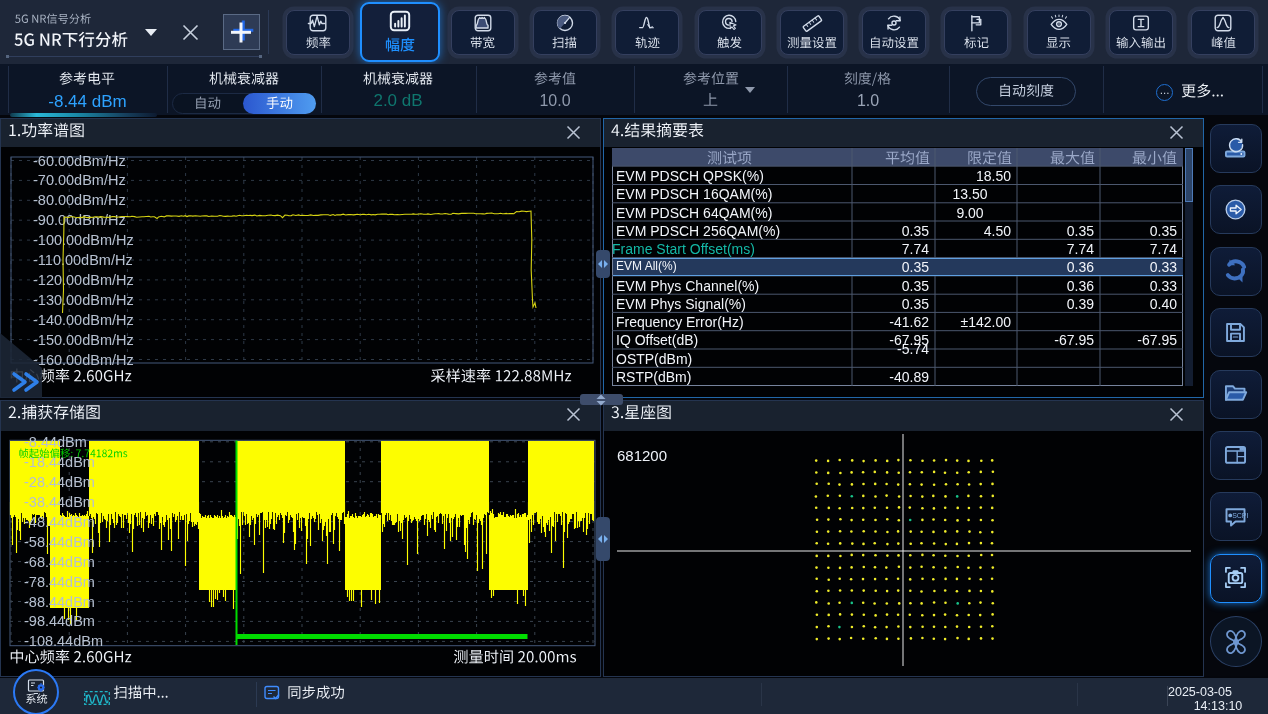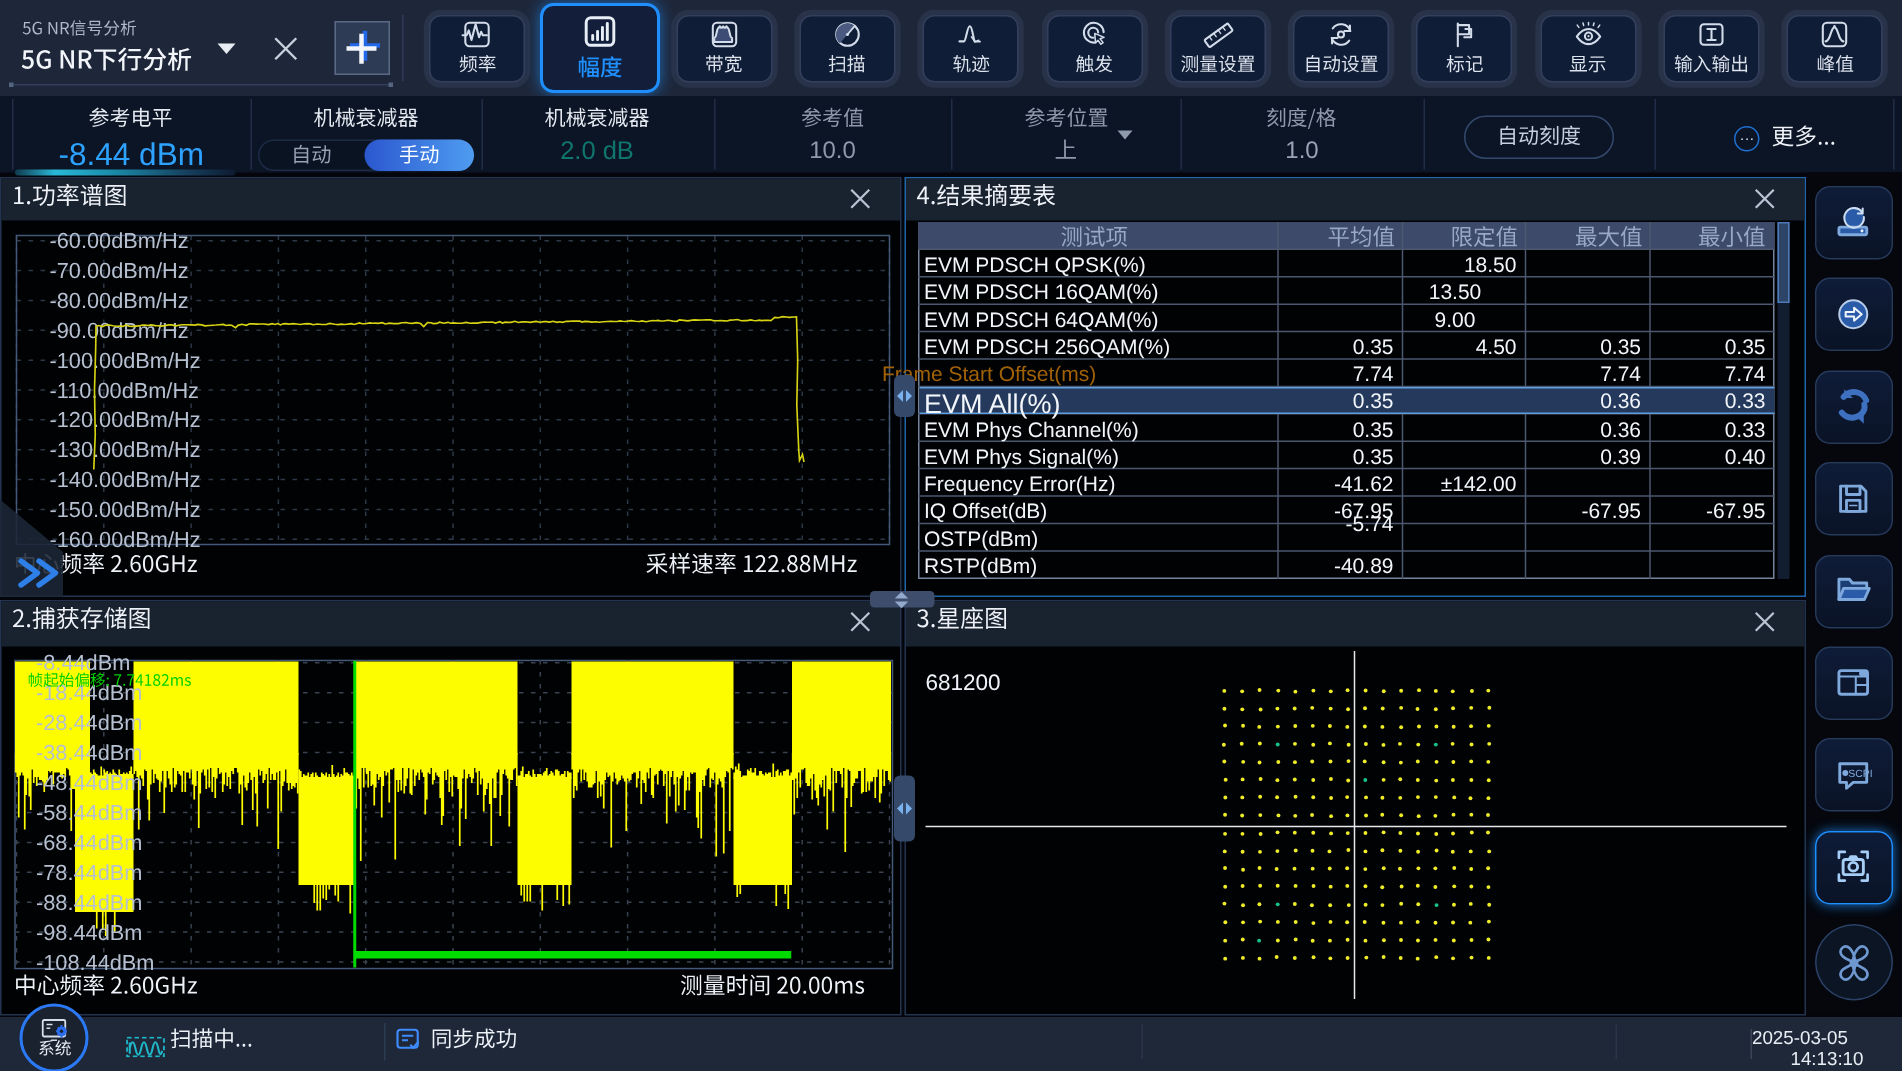--- a/index.html
+++ b/index.html
@@ -211,21 +211,21 @@
 <div class="abs" style="left:1103px;top:66px;width:1px;height:47px;background:#202d47"></div>
 <div class="abs" style="left:1262px;top:66px;width:1px;height:47px;background:#202d47"></div>
 <div style="position:absolute;left:58.5px;top:71.0px;line-height:0;"><svg width="56" height="18" viewBox="0 0 56.00 17.50" style="overflow:visible">
       <g fill="#e6ebf2" fill-opacity="1.0" transform="translate(0,12.32) scale(0.014000,-0.014000)">
         <path transform="translate(0,0)" d="M548 401C480 353 353 308 254 284C272 269 291 247 302 231C404 260 530 310 610 368ZM635 284C547 219 381 166 239 140C254 124 272 100 282 82C433 115 598 174 698 253ZM761 177C649 69 422 8 176 -17C191 -34 205 -62 213 -82C470 -50 703 18 829 144ZM179 591C202 599 233 602 404 611C390 578 374 547 356 517H53V450H307C237 365 145 299 39 253C56 239 85 209 96 194C216 254 322 338 401 450H606C681 345 801 250 915 199C926 218 950 246 966 261C867 298 761 370 691 450H950V517H443C460 548 476 581 489 615L769 628C795 605 817 583 833 564L895 609C840 670 728 754 637 810L579 771C617 746 659 717 699 686L312 672C375 710 439 757 499 808L431 845C359 775 260 710 228 693C200 676 177 665 157 663C165 643 175 607 179 591Z"></path>
         <path transform="translate(1000,0)" d="M836 794C764 703 675 619 575 544H490V658H708V722H490V840H416V722H159V658H416V544H70V478H482C345 388 194 313 40 259C52 242 68 209 75 192C165 227 254 268 341 315C318 260 290 199 266 155H712C697 63 681 18 659 3C648 -5 635 -6 610 -6C583 -6 502 -5 428 2C442 -18 452 -47 453 -68C527 -73 597 -73 631 -72C672 -70 695 -66 718 -46C750 -18 772 46 792 183C795 194 797 217 797 217H375L419 317H845V378H449C500 409 550 443 597 478H939V544H681C760 610 832 682 894 759Z"></path>
         <path transform="translate(2000,0)" d="M452 408V264H204V408ZM531 408H788V264H531ZM452 478H204V621H452ZM531 478V621H788V478ZM126 695V129H204V191H452V85C452 -32 485 -63 597 -63C622 -63 791 -63 818 -63C925 -63 949 -10 962 142C939 148 907 162 887 176C880 46 870 13 814 13C778 13 632 13 602 13C542 13 531 25 531 83V191H865V695H531V838H452V695Z"></path>
         <path transform="translate(3000,0)" d="M174 630C213 556 252 459 266 399L337 424C323 482 282 578 242 650ZM755 655C730 582 684 480 646 417L711 396C750 456 797 552 834 633ZM52 348V273H459V-79H537V273H949V348H537V698H893V773H105V698H459V348Z"></path>
       </g>
     </svg></div>
-<div class="abs" style="left:30px;top:92px;width:115px;height:20px;color:#2da2ff;font-size:21px;text-align:center">-8.44 dBm</div>
+<div class="abs" style="left:30px;top:92px;width:115px;height:20px;color:#2da2ff;font-size:17px;text-align:center">-8.44 dBm</div>
 <div class="abs" style="left:10px;top:113px;width:147px;height:4px;border-radius:2px;background:linear-gradient(90deg,#0f3a4d,#2ab8d8 18%,#1a8aa8 45%,#16405e 78%,#0d1a30)"></div>
 <div style="position:absolute;left:208.5px;top:71.0px;line-height:0;"><svg width="70" height="18" viewBox="0 0 70.00 17.50" style="overflow:visible">
       <g fill="#e6ebf2" fill-opacity="1.0" transform="translate(0,12.32) scale(0.014000,-0.014000)">
         <path transform="translate(0,0)" d="M498 783V462C498 307 484 108 349 -32C366 -41 395 -66 406 -80C550 68 571 295 571 462V712H759V68C759 -18 765 -36 782 -51C797 -64 819 -70 839 -70C852 -70 875 -70 890 -70C911 -70 929 -66 943 -56C958 -46 966 -29 971 0C975 25 979 99 979 156C960 162 937 174 922 188C921 121 920 68 917 45C916 22 913 13 907 7C903 2 895 0 887 0C877 0 865 0 858 0C850 0 845 2 840 6C835 10 833 29 833 62V783ZM218 840V626H52V554H208C172 415 99 259 28 175C40 157 59 127 67 107C123 176 177 289 218 406V-79H291V380C330 330 377 268 397 234L444 296C421 322 326 429 291 464V554H439V626H291V840Z"></path>
         <path transform="translate(1000,0)" d="M781 789C816 756 855 708 871 676L923 709C905 740 866 785 830 818ZM881 503C860 404 830 314 791 235C774 331 760 450 752 583H949V651H749C747 712 746 775 746 840H675C676 776 678 713 680 651H372V583H684C694 414 712 262 739 146C692 76 635 17 566 -29C581 -39 608 -61 618 -72C672 -32 719 15 760 69C790 -22 828 -76 874 -76C931 -76 953 -31 963 105C947 112 924 127 910 143C906 40 897 -7 882 -7C858 -7 833 48 810 142C870 240 914 357 944 493ZM426 532V360H366V294H425C420 190 400 82 322 -5C337 -14 360 -31 371 -44C458 54 480 175 485 294H559V28H620V294H676V360H620V532H559V360H486V532ZM178 840V628H62V558H178V556C150 419 92 259 33 175C46 157 64 125 72 105C111 164 148 257 178 356V-79H248V435C270 394 295 347 306 321L348 377C334 402 270 497 248 527V558H337V628H248V840Z"></path>
         <path transform="translate(2000,0)" d="M425 825C440 801 457 772 471 746H67V685H931V746H559C544 775 520 815 499 845ZM721 423V345H279V423ZM279 552H721V479H279ZM63 483V418H207V286H401C306 206 164 136 36 102C52 88 72 61 83 43C147 63 215 92 280 127V44C280 6 261 -10 247 -18C258 -32 271 -61 276 -78C298 -64 333 -54 593 9C590 24 588 52 588 72L354 22V171C407 206 456 245 495 286H504C579 104 715 -15 918 -67C928 -47 948 -17 965 -2C866 19 783 57 717 111C777 143 848 187 904 229L844 271C802 234 732 186 673 150C634 190 602 235 578 286H796V418H943V483H796V611H207V483Z"></path>
         <path transform="translate(3000,0)" d="M763 801C810 767 863 719 889 686L935 726C909 759 854 805 808 836ZM401 530V471H652V530ZM49 767C98 694 150 597 172 536L235 566C212 627 157 722 107 793ZM37 2 102 -29C146 67 198 200 236 313L178 345C137 225 78 86 37 2ZM412 392V57H471V113H647V392ZM471 331H592V175H471ZM666 835 672 677H295V409C295 273 285 88 196 -44C212 -52 241 -72 253 -84C347 56 362 262 362 409V609H676C685 441 700 291 725 175C669 93 601 25 518 -27C533 -39 558 -63 569 -75C636 -29 694 27 745 93C776 -16 820 -80 879 -82C915 -83 952 -39 971 123C959 129 930 146 918 159C910 59 897 2 879 3C846 5 818 66 795 166C856 264 902 380 935 514L870 528C847 430 817 342 777 263C761 361 749 479 741 609H952V677H738C736 728 734 781 733 835Z"></path>
         <path transform="translate(4000,0)" d="M196 730H366V589H196ZM622 730H802V589H622ZM614 484C656 468 706 443 740 420H452C475 452 495 485 511 518L437 532V795H128V524H431C415 489 392 454 364 420H52V353H298C230 293 141 239 30 198C45 184 64 158 72 141L128 165V-80H198V-51H365V-74H437V229H246C305 267 355 309 396 353H582C624 307 679 264 739 229H555V-80H624V-51H802V-74H875V164L924 148C934 166 955 194 972 208C863 234 751 288 675 353H949V420H774L801 449C768 475 704 506 653 524ZM553 795V524H875V795ZM198 15V163H365V15ZM624 15V163H802V15Z"></path>
       </g>
     </svg></div>
@@ -539,25 +539,25 @@
 <div class="abs" style="left:929px;top:167.9px;width:82px;height:16px;color:#f2f5fa;font-size:14px;text-align:right">18.50</div>
 <div class="abs" style="left:616px;top:186.2px;width:234px;height:16px;color:#f2f5fa;font-size:14px;white-space:nowrap">EVM PDSCH 16QAM(%)</div>
 <div class="abs" style="left:929px;top:186.2px;width:82px;height:16px;color:#f2f5fa;font-size:14px;text-align:center">13.50</div>
 <div class="abs" style="left:616px;top:204.5px;width:234px;height:16px;color:#f2f5fa;font-size:14px;white-space:nowrap">EVM PDSCH 64QAM(%)</div>
 <div class="abs" style="left:929px;top:204.5px;width:82px;height:16px;color:#f2f5fa;font-size:14px;text-align:center">9.00</div>
 <div class="abs" style="left:616px;top:222.7px;width:234px;height:16px;color:#f2f5fa;font-size:14px;white-space:nowrap">EVM PDSCH 256QAM(%)</div>
 <div class="abs" style="left:847px;top:222.7px;width:82px;height:16px;color:#f2f5fa;font-size:14px;text-align:right">0.35</div>
 <div class="abs" style="left:929px;top:222.7px;width:82px;height:16px;color:#f2f5fa;font-size:14px;text-align:right">4.50</div>
 <div class="abs" style="left:1012px;top:222.7px;width:82px;height:16px;color:#f2f5fa;font-size:14px;text-align:right">0.35</div>
 <div class="abs" style="left:1095px;top:222.7px;width:82px;height:16px;color:#f2f5fa;font-size:14px;text-align:right">0.35</div>
-<div class="abs" style="left:588px;top:241.0px;width:234px;height:28px;color:#a16207;font-size:14px;white-space:nowrap">Frame Start Offset(ms)</div>
+<div class="abs" style="left:612px;top:241.0px;width:234px;height:28px;color:#14b8a6;font-size:14px;white-space:nowrap">Frame Start Offset(ms)</div>
 <div class="abs" style="left:847px;top:241.0px;width:82px;height:16px;color:#f2f5fa;font-size:14px;text-align:right">7.74</div>
 <div class="abs" style="left:1012px;top:241.0px;width:82px;height:16px;color:#f2f5fa;font-size:14px;text-align:right">7.74</div>
 <div class="abs" style="left:1095px;top:241.0px;width:82px;height:16px;color:#f2f5fa;font-size:14px;text-align:right">7.74</div>
-<div class="abs" style="left:616px;top:259.3px;width:234px;height:16px;color:#f2f5fa;font-size:18px;white-space:nowrap">EVM All(%)</div>
+<div class="abs" style="left:616px;top:259.3px;width:234px;height:16px;color:#f2f5fa;font-size:12px;white-space:nowrap">EVM All(%)</div>
 <div class="abs" style="left:847px;top:259.3px;width:82px;height:16px;color:#f2f5fa;font-size:14px;text-align:right">0.35</div>
 <div class="abs" style="left:1012px;top:259.3px;width:82px;height:16px;color:#f2f5fa;font-size:14px;text-align:right">0.36</div>
 <div class="abs" style="left:1095px;top:259.3px;width:82px;height:16px;color:#f2f5fa;font-size:14px;text-align:right">0.33</div>
 <div class="abs" style="left:616px;top:277.6px;width:234px;height:16px;color:#f2f5fa;font-size:14px;white-space:nowrap">EVM Phys Channel(%)</div>
 <div class="abs" style="left:847px;top:277.6px;width:82px;height:16px;color:#f2f5fa;font-size:14px;text-align:right">0.35</div>
 <div class="abs" style="left:1012px;top:277.6px;width:82px;height:16px;color:#f2f5fa;font-size:14px;text-align:right">0.36</div>
 <div class="abs" style="left:1095px;top:277.6px;width:82px;height:16px;color:#f2f5fa;font-size:14px;text-align:right">0.33</div>
 <div class="abs" style="left:616px;top:295.9px;width:234px;height:16px;color:#f2f5fa;font-size:14px;white-space:nowrap">EVM Phys Signal(%)</div>
 <div class="abs" style="left:847px;top:295.9px;width:82px;height:16px;color:#f2f5fa;font-size:14px;text-align:right">0.35</div>
 <div class="abs" style="left:1012px;top:295.9px;width:82px;height:16px;color:#f2f5fa;font-size:14px;text-align:right">0.39</div>

